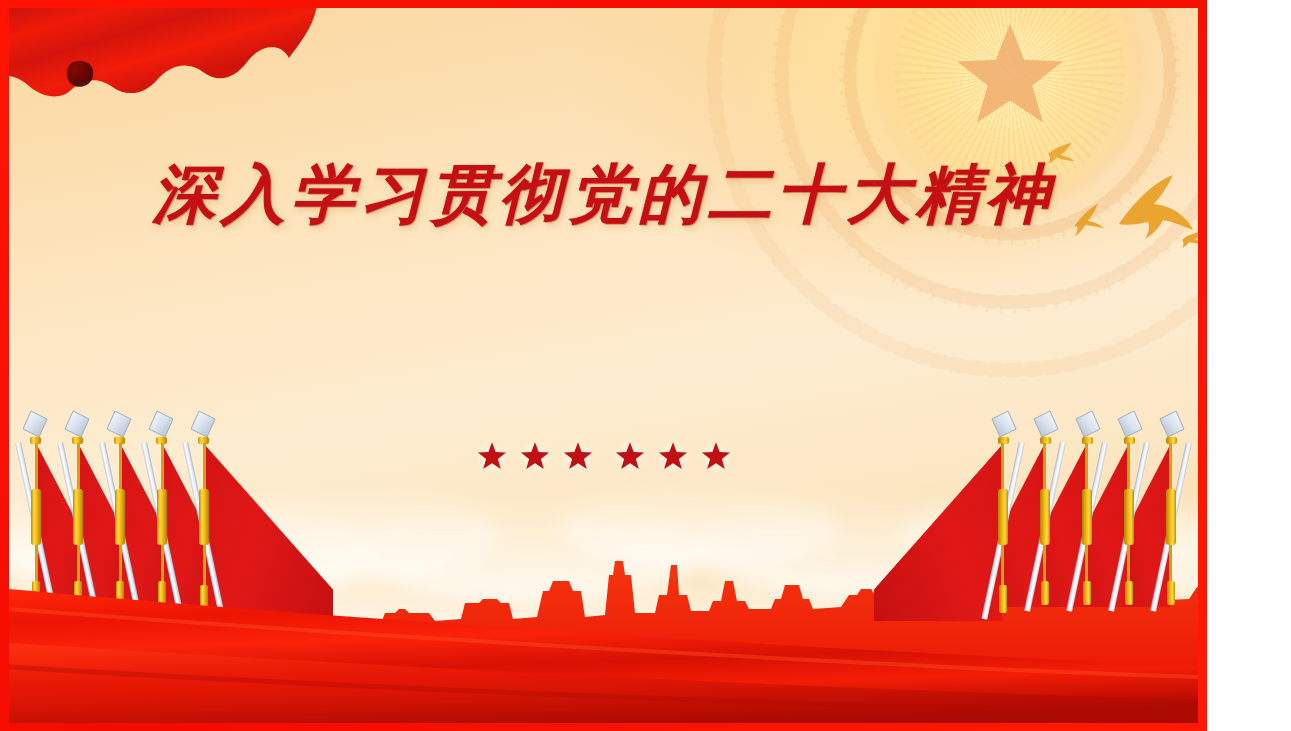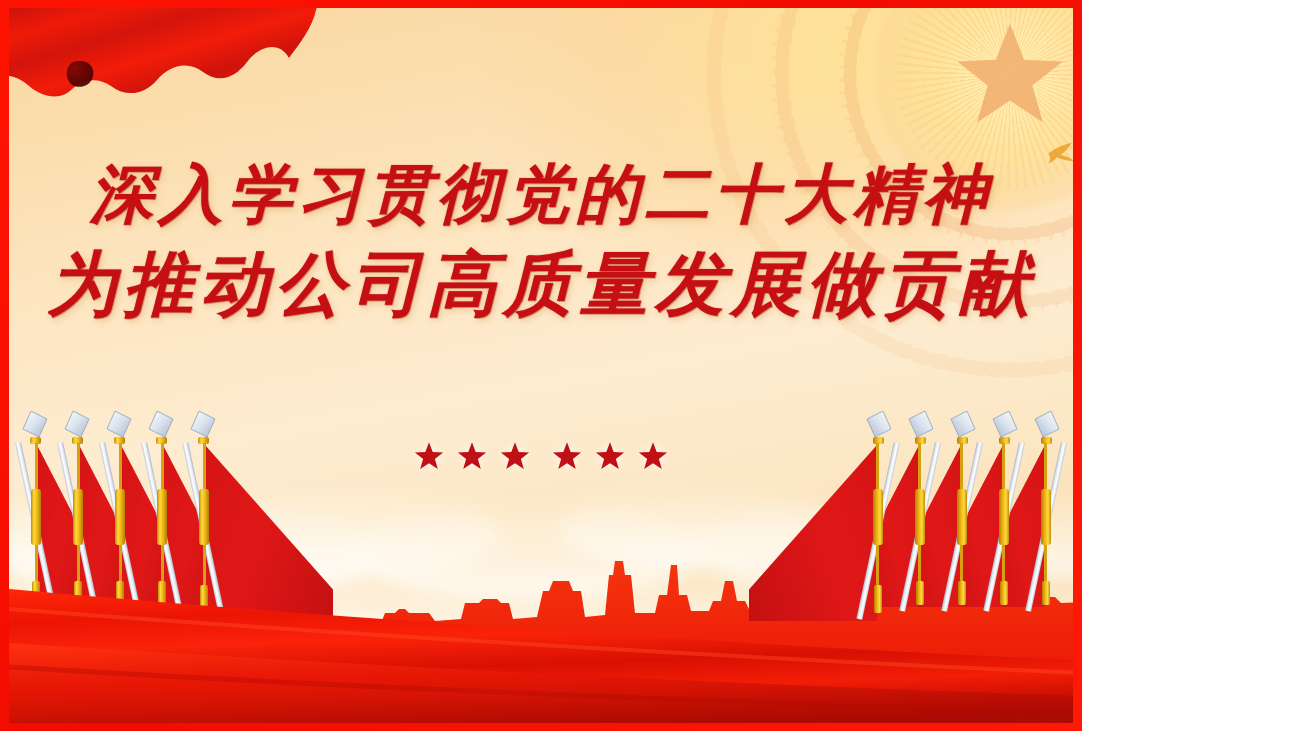--- a/index.html
+++ b/index.html
@@ -1,20 +1,20 @@
 <!DOCTYPE html>
 <html><head>
 <meta charset="utf-8">
 <title>Party Spirit Poster</title>
 <style>
   html,body{margin:0;padding:0;background:#ffffff;}
   *{box-sizing:border-box;}
   .stage{
     position:relative;
-    width:1082px;height:731px;
+    width:1207px;height:731px;
     overflow:hidden;
     background:#F51000;
     font-family:"Liberation Serif",serif;
   }
   
   .frame{
     position:absolute;inset:0;
     background:linear-gradient(135deg,#FF1403 0%,#F20C00 45%,#FF1A06 100%);
     z-index:1;
   }
@@ -418,21 +418,20 @@
       <path d="M0 34 C240 56 560 78 880 96 C1030 104 1160 110 1273 112 L1273 170 L0 170 Z" fill="url(#sbA)"></path>
 
       <path d="M0 88 C250 104 540 120 830 132 C1000 139 1150 144 1273 146 L1273 170 L0 170 Z" fill="url(#sbB)"></path>
 
       <path d="M0 54 C260 74 580 94 900 110 C1040 117 1170 122 1273 124" stroke="#FF4A22" stroke-width="4" fill="none" opacity=".45"></path>
       <path d="M0 112 C260 128 580 142 900 152 C1040 156 1170 159 1273 160" stroke="#B50B02" stroke-width="5" fill="none" opacity=".4"></path>
     </svg>
 
     <div class="headline">
       <span class="hl-line hl-1">深入学习贯彻党的二十大精神</span>
-      <span class="hl-line hl-2">为推动公司高质量发展做贡献</span>
     </div>
 
     <div class="sub-row">
 
       <div class="star-group">
         <svg class="star-ico" width="30" height="30" viewBox="0 0 100 100">
           <polygon points="50,4 62.3,36.5 97,38.2 69.6,59.8 79.4,93.5 50,74.2 20.6,93.5 30.4,59.8 3,38.2 37.7,36.5" fill="#C01016"></polygon>
         </svg>
         <svg class="star-ico" width="30" height="30" viewBox="0 0 100 100">
           <polygon points="50,4 62.3,36.5 97,38.2 69.6,59.8 79.4,93.5 50,74.2 20.6,93.5 30.4,59.8 3,38.2 37.7,36.5" fill="#C01016"></polygon>

